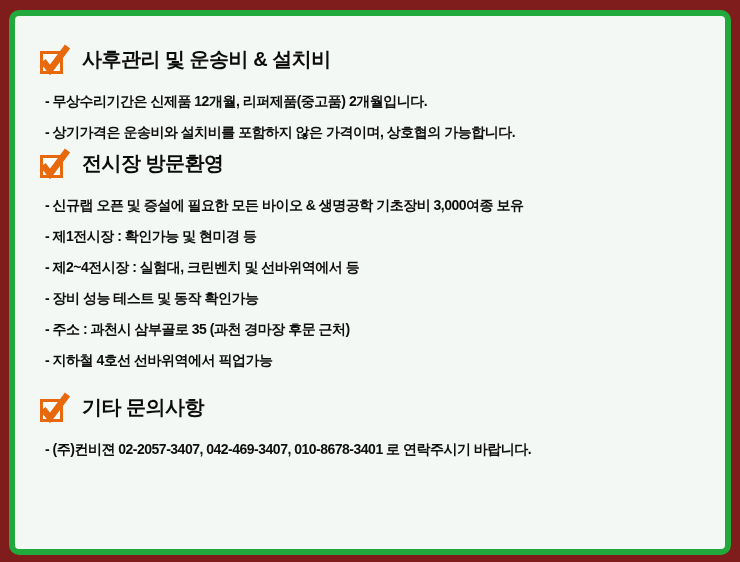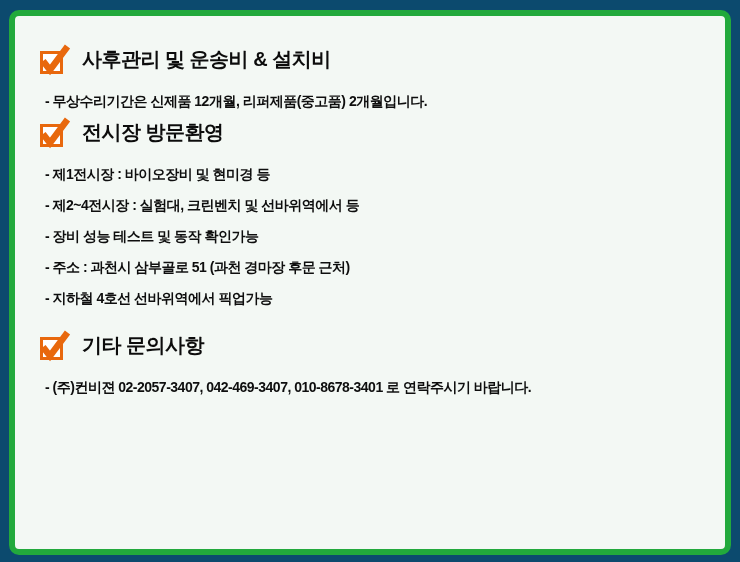--- a/index.html
+++ b/index.html
@@ -10,21 +10,21 @@
     width: 740px;
     height: 562px;
     background: #ffffff;
     font-family: "Liberation Sans", "DejaVu Sans", sans-serif;
     overflow: hidden;
   }
   .page {
     position: relative;
     width: 740px;
     height: 562px;
-    background: #0c4a6e;
+    background: #7f1d1d;
   }
   .card {
     position: absolute;
     left: 9px;
     top: 10px;
     width: 710px;
     height: 533px;
     background: #f3f8f4;
     border: 6px solid #22a93c;
     border-radius: 10px;
@@ -86,38 +86,40 @@
           <span class="cb">
             <svg width="30" height="30" viewBox="0 0 30 30">
               <rect x="2.5" y="8.5" width="20" height="20" fill="#ffffff" stroke="#e8680d" stroke-width="3"></rect>
               <path d="M4 17 L11 26 L28.5 2.5" fill="none" stroke="#e8680d" stroke-width="6.5"></path>
             </svg>
           </span>
           <span class="htext">사후관리 및 운송비 &amp; 설치비</span>
         </div>
         <div class="items">
           <div class="item">- 무상수리기간은 신제품 12개월, 리퍼제품(중고품) 2개월입니다.</div>
+          <div class="item">- 상기가격은 운송비와 설치비를 포함하지 않은 가격이며, 상호협의 가능합니다.</div>
         </div>
       </section>
 
       <section class="sec-2">
         <div class="sec-heading">
           <span class="cb">
             <svg width="30" height="30" viewBox="0 0 30 30">
               <rect x="2.5" y="8.5" width="20" height="20" fill="#ffffff" stroke="#e8680d" stroke-width="3"></rect>
               <path d="M4 17 L11 26 L28.5 2.5" fill="none" stroke="#e8680d" stroke-width="6.5"></path>
             </svg>
           </span>
           <span class="htext">전시장 방문환영</span>
         </div>
         <div class="items">
-          <div class="item">- 제1전시장 : 바이오장비 및 현미경 등</div>
+          <div class="item">- 신규랩 오픈 및 증설에 필요한 모든 바이오 &amp; 생명공학 기초장비 3,000여종 보유</div>
+          <div class="item">- 제1전시장 : 확인가능 및 현미경 등</div>
           <div class="item">- 제2~4전시장 : 실험대, 크린벤치 및 선바위역에서 등</div>
           <div class="item">- 장비 성능 테스트 및 동작 확인가능</div>
-          <div class="item">- 주소 : 과천시 삼부골로 51 (과천 경마장 후문 근처)</div>
+          <div class="item">- 주소 : 과천시 삼부골로 35 (과천 경마장 후문 근처)</div>
           <div class="item">- 지하철 4호선 선바위역에서 픽업가능</div>
         </div>
       </section>
 
       <section class="sec-3">
         <div class="sec-heading">
           <span class="cb">
             <svg width="30" height="30" viewBox="0 0 30 30">
               <rect x="2.5" y="8.5" width="20" height="20" fill="#ffffff" stroke="#e8680d" stroke-width="3"></rect>
               <path d="M4 17 L11 26 L28.5 2.5" fill="none" stroke="#e8680d" stroke-width="6.5"></path>

